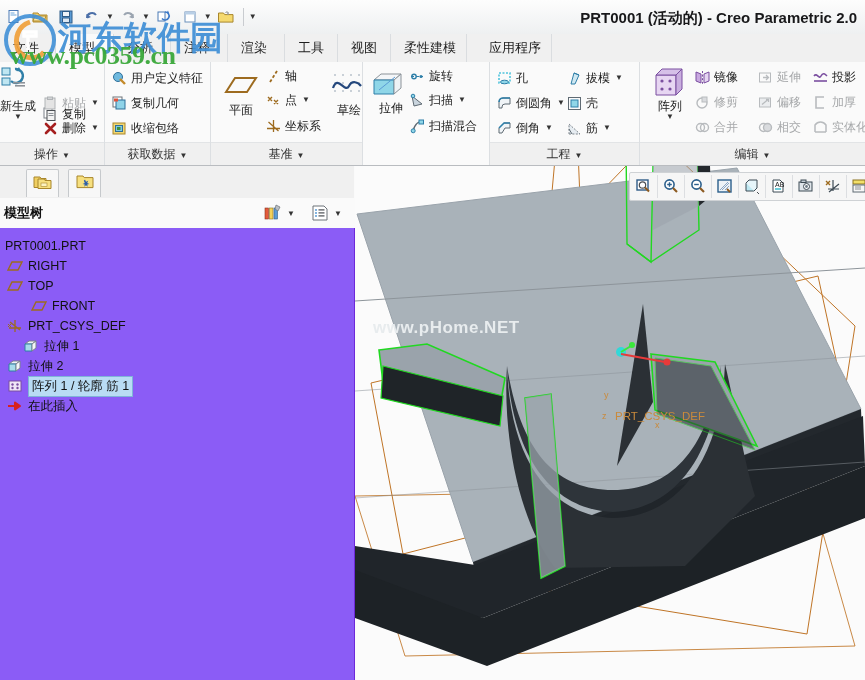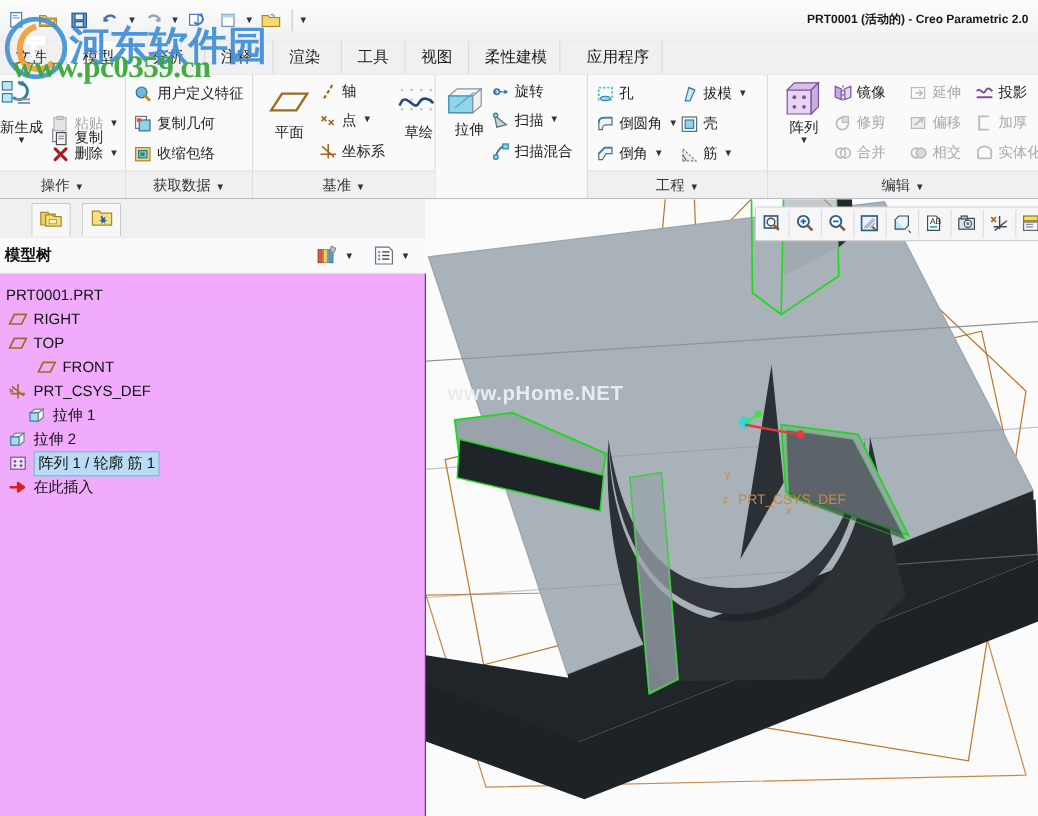--- a/index.html
+++ b/index.html
@@ -12,21 +12,21 @@
   #app{position:relative;width:865px;height:680px;overflow:hidden;background:#fafafa;}
 
   
   .titlebar{position:absolute;left:0;top:0;width:865px;height:34px;
     background:linear-gradient(#fdfdfd,#eef0f1);border-bottom:1px solid #cfd2d5;}
   .qat{position:absolute;left:2px;top:4px;height:26px;display:flex;align-items:center;gap:2px;}
   .qicon{width:22px;height:22px;display:flex;align-items:center;justify-content:center;
     border:1px solid transparent;border-radius:2px;}
   .qsep{width:1px;height:18px;background:#c9ccd0;margin:0 3px;}
   .caret{font-size:8px;color:#333;line-height:1;}
-  .apptitle{position:absolute;right:8px;top:9px;font-weight:bold;font-size:10px;color:#18181a;
+  .apptitle{position:absolute;right:8px;top:9px;font-weight:bold;font-size:15px;color:#18181a;
     white-space:nowrap;}
 
   
   .tabstrip{position:absolute;left:0;top:34px;width:865px;height:28px;
     background:#f0f0f0;border-bottom:1px solid #c8cbcf;}
   .tab{position:absolute;top:0;height:28px;line-height:28px;padding:0 13px;
     font-size:13px;color:#1d1d1d;border-right:1px solid #dadde0;box-sizing:border-box;
     white-space:nowrap;}
   .tab.file{color:#2b2b2b;}
   .tab.active{background:#fafafa;border-bottom:1px solid #fafafa;font-weight:normal;}
@@ -58,21 +58,21 @@
     border-bottom:1px solid #c5c8cb;}
   .navtab{position:absolute;top:3px;width:33px;height:28px;box-sizing:border-box;
     border:1px solid #c6c9cc;border-bottom:none;background:#f7f7f7;
     display:flex;align-items:center;justify-content:center;border-radius:2px 2px 0 0;}
 
   .mtheader{position:absolute;left:0;top:198px;width:354px;height:30px;background:#fafafa;
     border-bottom:1px solid #cfd2d5;}
   .mttitle{position:absolute;left:4px;top:6px;font-size:13px;font-weight:bold;color:#111;}
   .mthicon{position:absolute;top:5px;width:22px;height:20px;display:flex;align-items:center;justify-content:center;}
 
-  .mtbody{position:absolute;left:0;top:228px;width:354px;height:452px;background:#f0abfc;
+  .mtbody{position:absolute;left:0;top:228px;width:354px;height:452px;background:#8b5cf6;
     border-right:1px solid #6d28d9;overflow:hidden;}
   .mtrow{height:20px;display:flex;align-items:center;gap:5px;padding-left:4px;font-size:12.5px;color:#111;}
   .mtrow .ticon{width:17px;height:16px;display:flex;align-items:center;justify-content:center;flex:none;}
   .mtrow.root{padding-left:5px;}
   .mtrow .tlabel{white-space:nowrap;}
   .mtrow .tlabel.sel{background:#b9dcf4;padding:1px 3px;border:1px solid #7fb4d8;}
 
   
   .viewport{position:absolute;left:355px;top:166px;width:510px;height:514px;
     background:#fbfbfb;overflow:hidden;}

